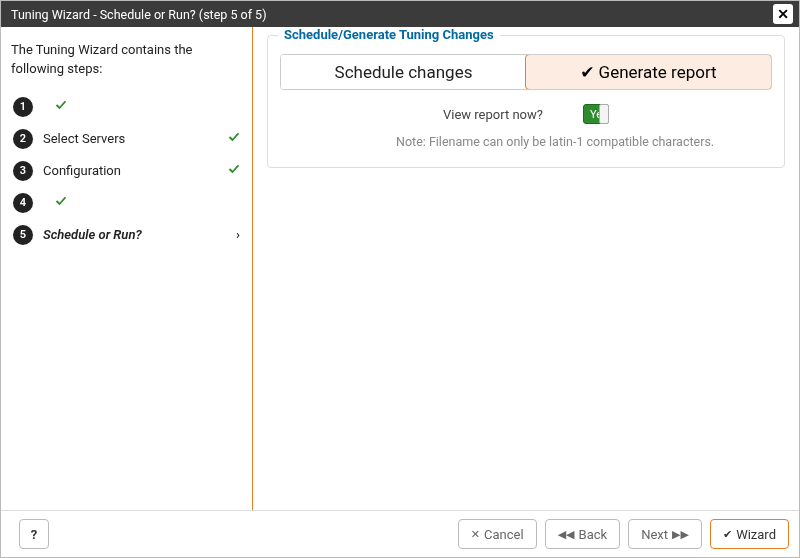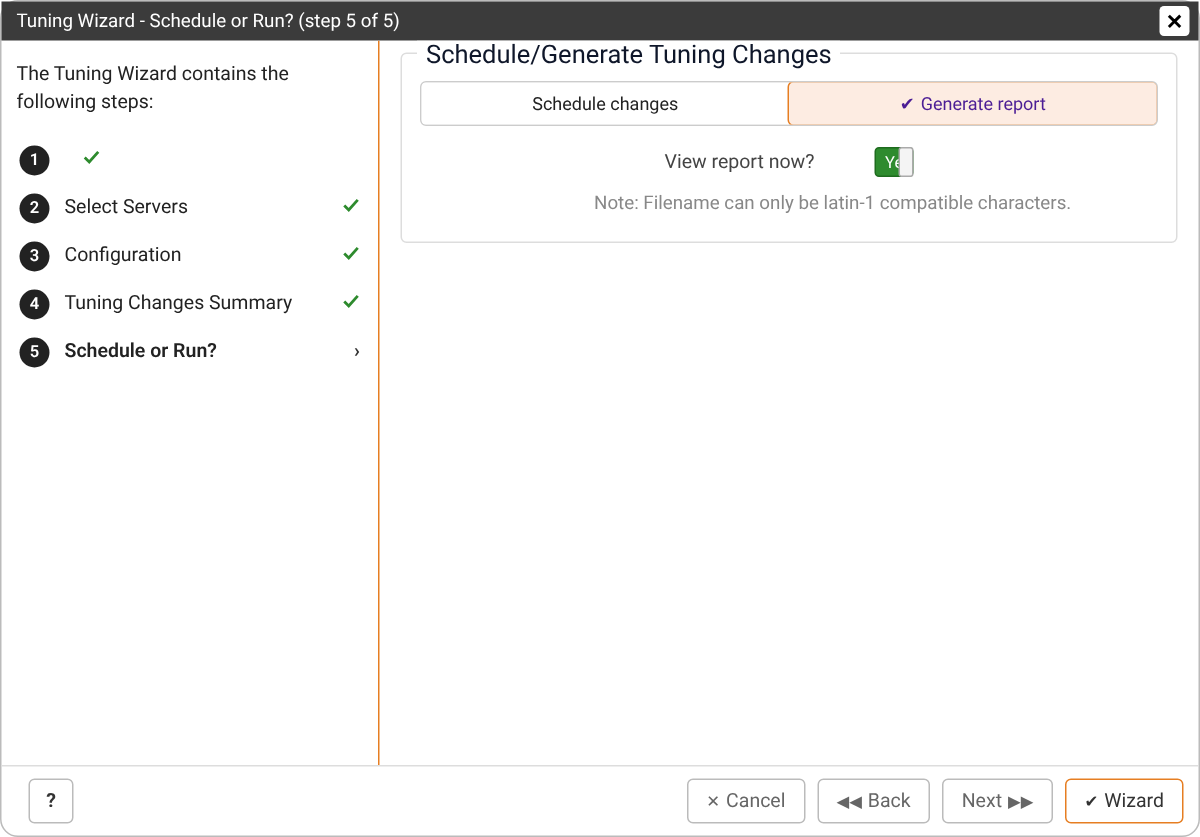--- a/index.html
+++ b/index.html
@@ -9,21 +9,21 @@
     font-family: -apple-system, BlinkMacSystemFont, "Segoe UI", Roboto, Helvetica, Arial, sans-serif;
     font-size: 13px;
     color: #222;
     background: #fff;
     overflow: hidden;
   }
   .modal {
     width: 800px; height: 558px;
     display: flex; flex-direction: column;
     border: 1px solid #bbb;
-    border-radius: 12px;
+    border-radius: 0;
   }
   .titlebar {
     background: #3b3b3b;
     color: #fff;
     height: 26px;
     display: flex; align-items: center;
     padding: 0 6px 0 10px;
     font-size: 12.5px;
   }
   .titlebar .title { flex: 1; }
@@ -59,21 +59,21 @@
   .step .num {
     width: 20px; height: 20px;
     border-radius: 50%;
     background: #222; color: #fff;
     display: inline-flex; align-items: center; justify-content: center;
     font-size: 11px; font-weight: 600;
     margin-right: 10px;
     flex-shrink: 0;
   }
   .step .label { flex: 1; }
-  .step.current .label { font-weight: 600; }
+  .step.current .label { font-weight: 600; font-style: italic; }
   .step .check {
     color: #2e8b2e;
     margin-left: 6px;
     font-weight: bold;
   }
   .step .caret {
     color: #333;
     font-weight: bold;
     margin-left: 6px;
   }
@@ -86,46 +86,46 @@
     border: 1px solid #ddd;
     border-radius: 4px;
     padding: 12px 12px 18px 12px;
     position: relative;
   }
   .legend {
     position: absolute;
     top: -9px; left: 10px;
     background: #fff;
     padding: 0 6px;
-    font-size: 17px;
-    font-weight: 400;
-    color: #0f172a;
+    font-size: 13px;
+    font-weight: 700;
+    color: #0369a1;
   }
   .tabs {
     display: flex;
     border: 1px solid #ccc;
     border-radius: 4px;
     overflow: hidden;
     margin-top: 6px;
     margin-bottom: 14px;
   }
   .tab {
     flex: 1;
     text-align: center;
     padding: 7px 4px;
-    font-size: 12px;
+    font-size: 17px;
     background: #fff;
     cursor: pointer;
   }
   .tab.active {
     background: #fdece2;
     border: 1px solid #e67e22;
     margin: -1px;
     border-radius: 4px;
-    color: #4c1d95;
+    color: #000000;
   }
   .tab .tick {
     margin-right: 4px;
   }
   .formrow {
     display: flex;
     align-items: center;
     margin-bottom: 10px;
     justify-content: center;
   }
@@ -238,21 +238,20 @@
           <span class="num">3</span>
           <span class="label">Configuration</span>
           <span class="check">
             <svg class="check" viewBox="0 0 16 16">
                 <path d="M2 8 L6 12 L14 3"></path>
               </svg>
           </span>
         </li>
         <li class="step">
           <span class="num">4</span>
-          <span class="label">Tuning Changes Summary</span>
           <span class="check">
             <svg class="check" viewBox="0 0 16 16">
                 <path d="M2 8 L6 12 L14 3"></path>
               </svg>
           </span>
         </li>
         <li class="step current">
           <span class="num">5</span>
           <span class="label">Schedule or Run?</span>
           <span class="caret">›</span>

